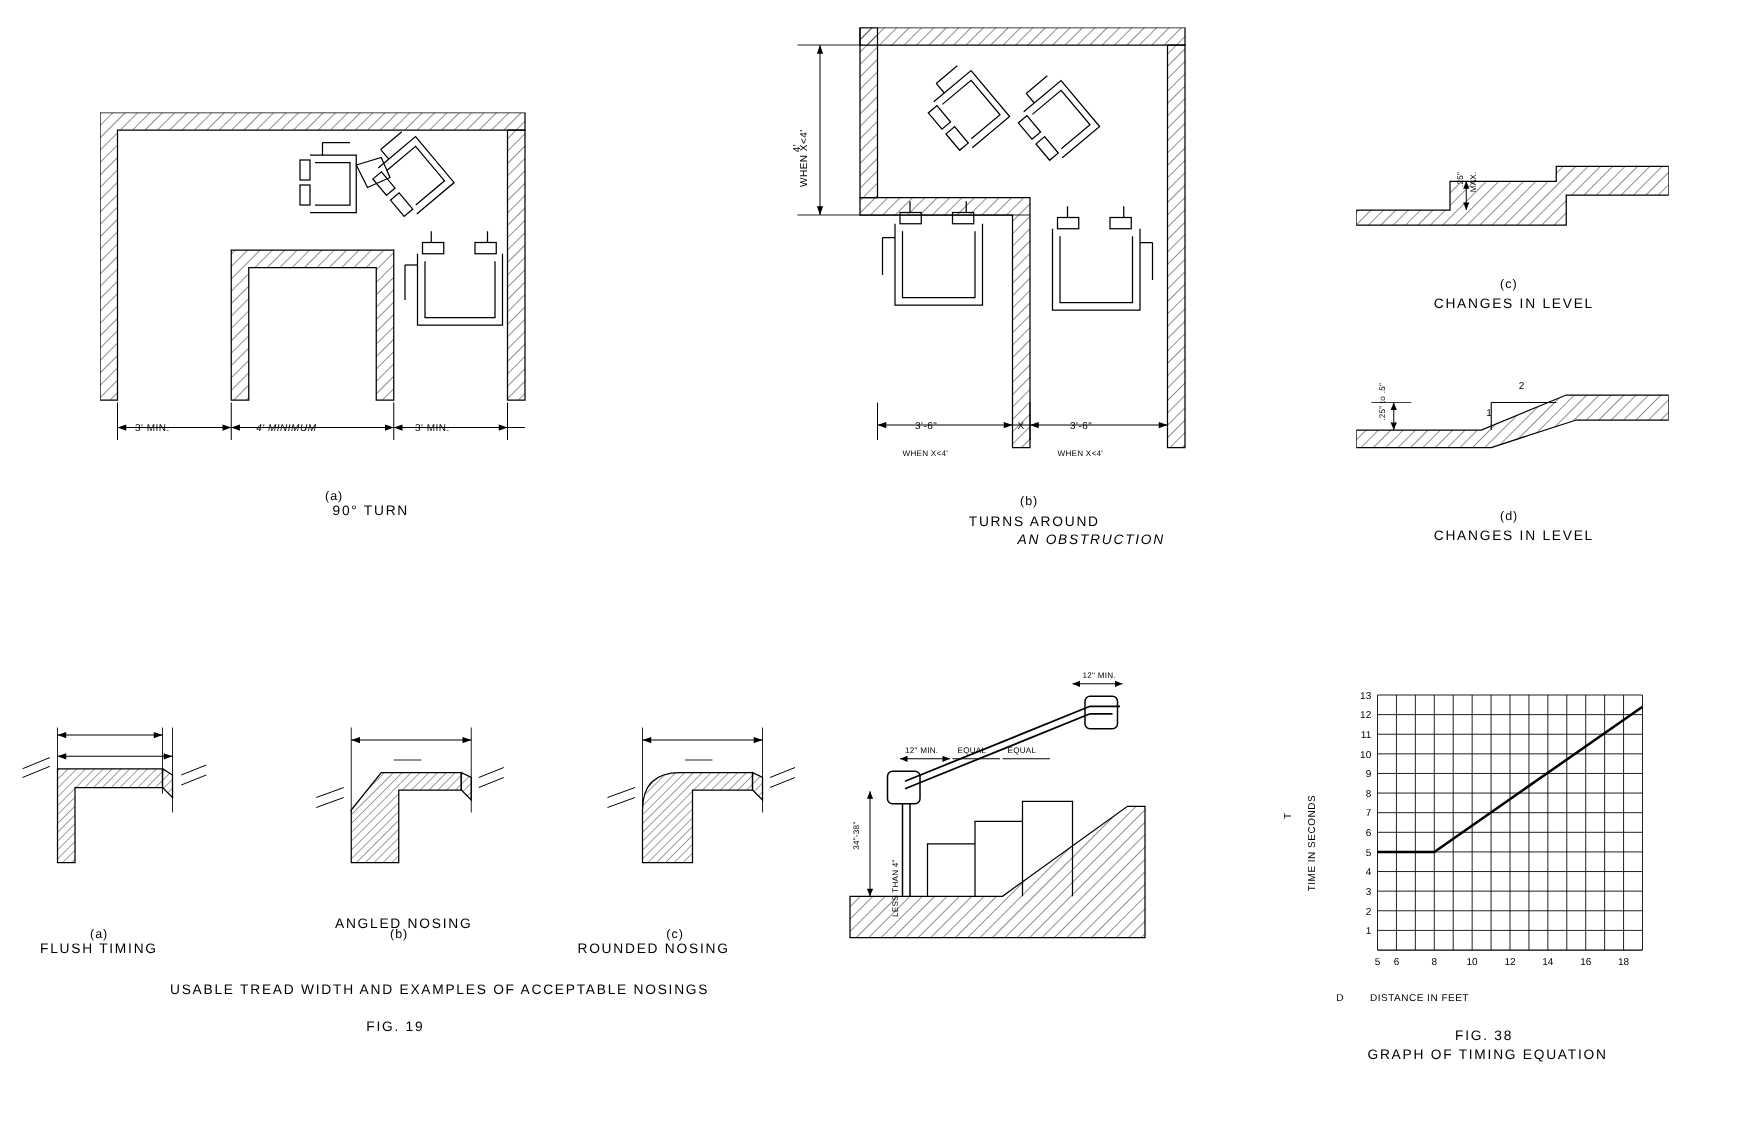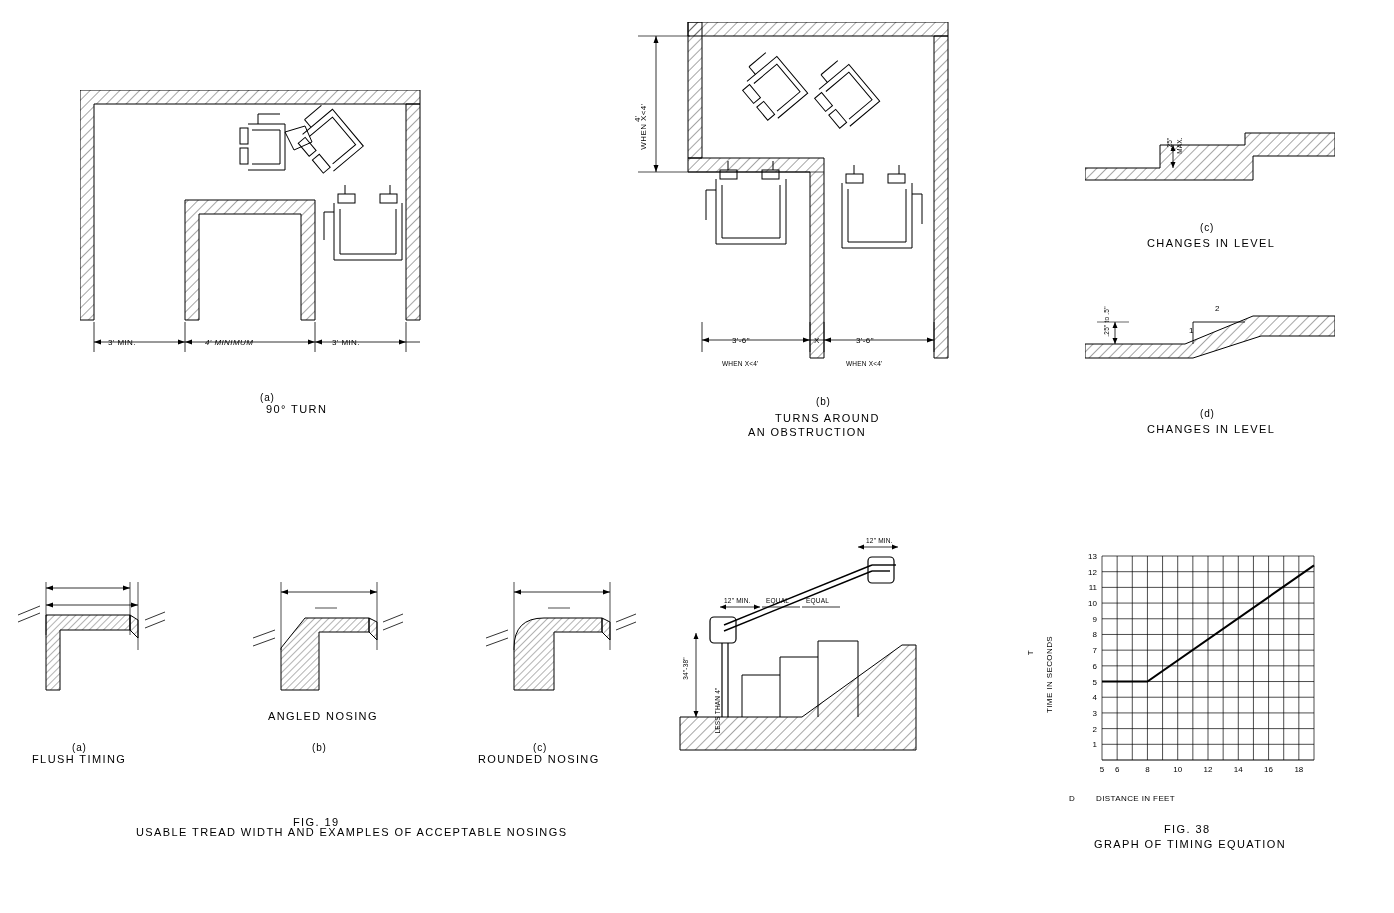--- a/index.html
+++ b/index.html
@@ -182,21 +182,21 @@
   <div class="lbl small rot" style="left:6px; top:92px; transform: rotate(-90deg) translateX(0);">4'</div>
   <div class="lbl small rot" style="left:-8px; top:100px; transform: rotate(-90deg);">WHEN X&lt;4'</div>
   <div class="lbl small" style="left:104px; top:314px;">3'-6"</div>
   <div class="lbl tiny" style="left:94px; top:338px;">WHEN  X&lt;4'</div>
   <div class="lbl small" style="left:186px; top:314px;">X</div>
   <div class="lbl small" style="left:228px; top:314px;">3'-6"</div>
   <div class="lbl tiny" style="left:218px; top:338px;">WHEN  X&lt;4'</div>
 </div>
 <div class="lbl" style="left:816px; top:396px;">(b)</div>
 <div class="lbl cap" style="left:775px; top:412px;">TURNS AROUND</div>
-<div class="lbl cap" style="left:748px; top:426px;">AN OBSTRUCTION</div>
+<div class="lbl cap" style="left:814px; top:426px;font-style:italic;">AN OBSTRUCTION</div>
 
 <div class="abs" style="left:1085px; top:120px;">
   <svg width="250" height="80" viewBox="0 0 250 80">
     <defs>
       <pattern id="hatchC" width="7" height="7" patternTransform="rotate(45)" patternUnits="userSpaceOnUse">
         <line x1="0" y1="0" x2="0" y2="7" stroke="#000" stroke-width="0.7"></line>
       </pattern>
     </defs>
     <path d="M0,48 L75,48 L75,25 L160,25 L160,13 L250,13 L250,36 L168,36 L168,60 L0,60 Z" fill="url(#hatchC)" stroke="#000" stroke-width="1"></path>
 
@@ -280,21 +280,21 @@
     <line x1="132" y1="22" x2="132" y2="90" class="solid" stroke-width="0.7"></line>
     <line x1="36" y1="32" x2="132" y2="32" class="solid" stroke-width="0.8"></line>
     <path d="M36,32 l7,-2.5 l0,5 Z" fill="#000"></path>
     <path d="M132,32 l-7,-2.5 l0,5 Z" fill="#000"></path>
 
     <line x1="70" y1="48" x2="92" y2="48" class="solid" stroke-width="0.7"></line>
   </svg>
 
 </div>
 <div class="lbl" style="left:312px; top:742px;">(b)</div>
-<div class="lbl cap" style="left:268px; top:710px;">ANGLED NOSING</div>
+<div class="lbl cap" style="left:268px; top:733px;">ANGLED NOSING</div>
 
 <div class="abs" style="left:478px; top:560px;">
   <svg width="165" height="180" viewBox="0 0 165 180">
     <defs>
       <pattern id="hatchN3" width="5" height="5" patternTransform="rotate(45)" patternUnits="userSpaceOnUse">
         <line x1="0" y1="0" x2="0" y2="5" stroke="#000" stroke-width="0.6"></line>
       </pattern>
     </defs>
     <path d="M36,88 Q36,58 66,58 L124,58 L124,72 L76,72 L76,130 L36,130 Z" fill="url(#hatchN3)" stroke="#000" stroke-width="1"></path>
     <path d="M124,58 L124,72 L132,80 L132,62 Z" fill="url(#hatchN3)" stroke="#000" stroke-width="1"></path>
@@ -303,24 +303,24 @@
     <line x1="36" y1="22" x2="36" y2="90" class="solid" stroke-width="0.7"></line>
     <line x1="132" y1="22" x2="132" y2="90" class="solid" stroke-width="0.7"></line>
     <line x1="36" y1="32" x2="132" y2="32" class="solid" stroke-width="0.8"></line>
     <path d="M36,32 l7,-2.5 l0,5 Z" fill="#000"></path>
     <path d="M132,32 l-7,-2.5 l0,5 Z" fill="#000"></path>
     <line x1="70" y1="48" x2="92" y2="48" class="solid" stroke-width="0.7"></line>
   </svg>
 
 </div>
 <div class="lbl" style="left:533px; top:742px;">(c)</div>
-<div class="lbl cap" style="left:478px; top:753px;">ROUNDED NOSING</div>
+<div class="lbl cap" style="left:462px; top:753px;">ROUNDED NOSING</div>
 
 <div class="lbl cap" style="left:293px; top:816px;">FIG. 19</div>
-<div class="lbl cap" style="left:136px; top:826px;">USABLE  TREAD  WIDTH  AND  EXAMPLES  OF  ACCEPTABLE  NOSINGS</div>
+<div class="lbl cap" style="left:136px; top:786px;">USABLE  TREAD  WIDTH  AND  EXAMPLES  OF  ACCEPTABLE  NOSINGS</div>
 
 <div class="abs" style="left:672px; top:525px;">
   <svg width="250" height="235" viewBox="0 0 250 235">
     <defs>
       <pattern id="hatchS" width="7" height="7" patternTransform="rotate(45)" patternUnits="userSpaceOnUse">
         <line x1="0" y1="0" x2="0" y2="7" stroke="#000" stroke-width="0.7"></line>
       </pattern>
     </defs>
 
     <path d="M8,192 L130,192 L230,120 L244,120 L244,225 L8,225 Z" fill="url(#hatchS)" stroke="#000" stroke-width="1"></path>

